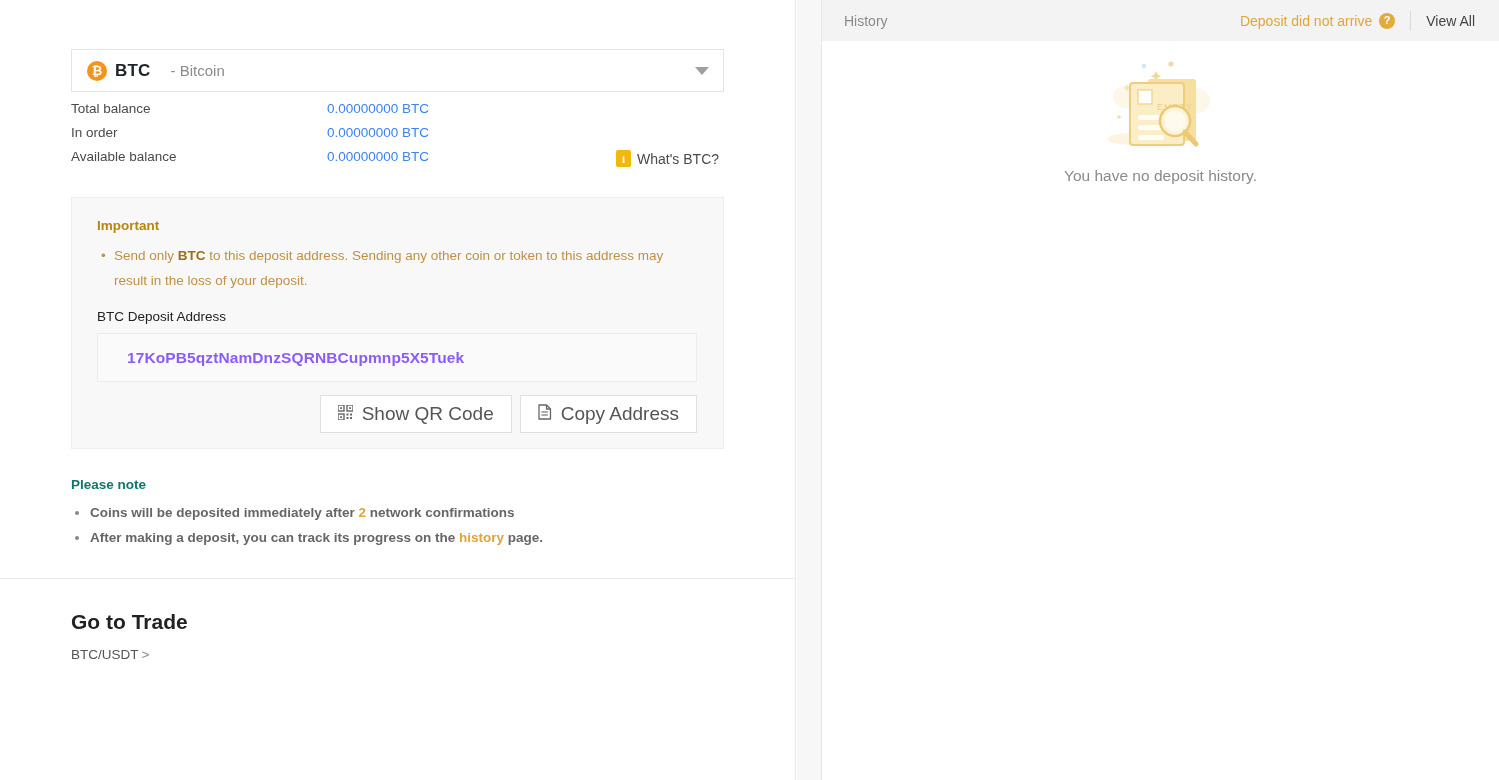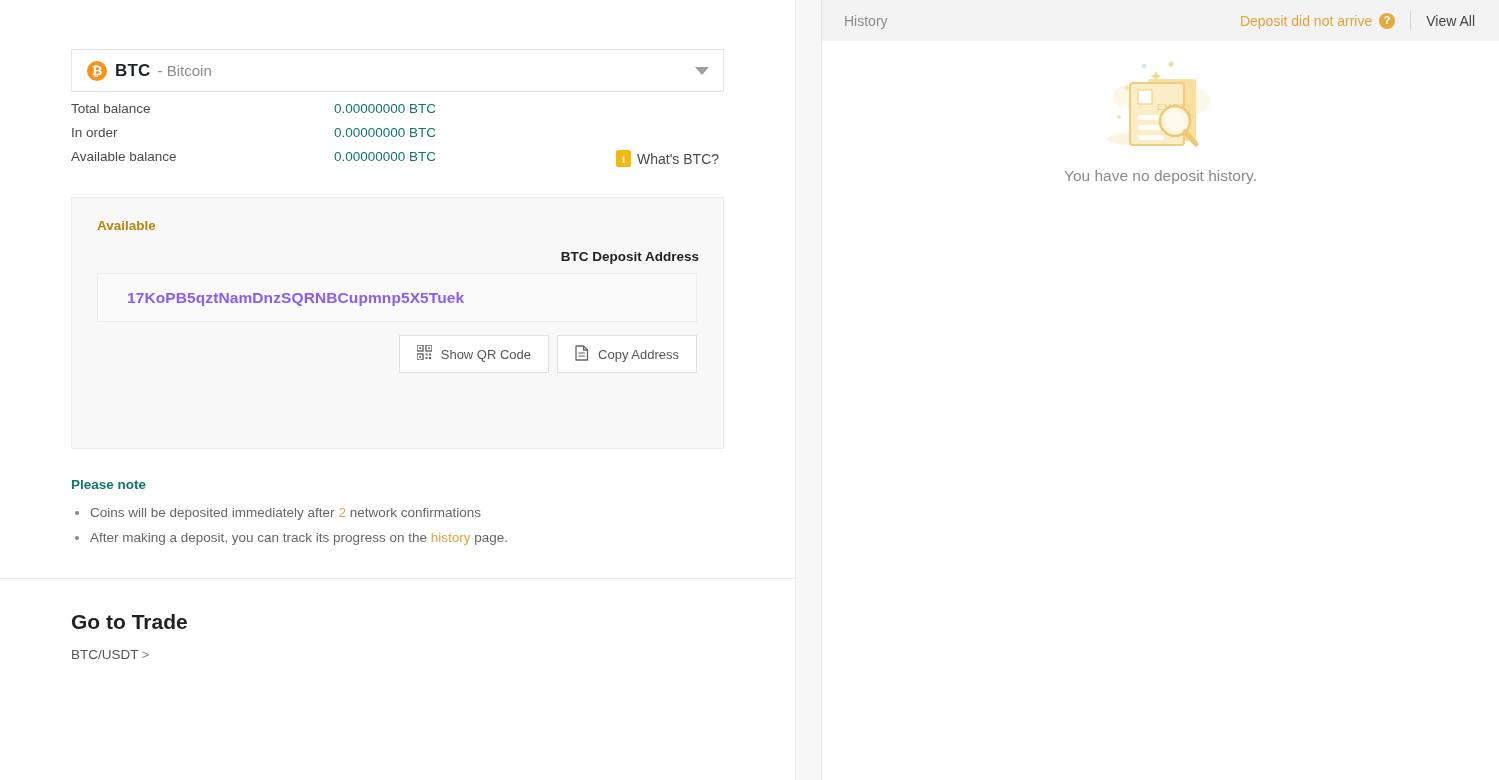--- a/index.html
+++ b/index.html
@@ -36,34 +36,34 @@
     padding: 0 14px 0 15px;
   }
   .btc-logo {
     width: 20px; height: 20px; border-radius: 50%;
     background: #f7931a;
     display: flex; align-items: center; justify-content: center;
     color: #fff; font-size: 13px; font-weight: bold;
     line-height: 1; margin-right: 8px; flex: none;
   }
   .coin-code { font-size: 17px; font-weight: bold; color: #1e2329; letter-spacing: .2px; }
-  .coin-name { font-size: 15px; color: #8c8c8c; margin-left: 7px; }
+  .coin-name { font-size: 15px; color: #8c8c8c; margin-left: 20px; }
   .caret {
     margin-left: auto;
     width: 0; height: 0;
     border-left: 7px solid transparent;
     border-right: 7px solid transparent;
     border-top: 8px solid #9aa0a6;
   }
 
   
   .balances { position: absolute; left: 71px; top: 101px; width: 653px; }
   .bal-row { position: relative; height: 24px; font-size: 13.5px; color: #4a4a4a; }
   .bal-label { position: absolute; left: 0; top: 0; }
-  .bal-value { position: absolute; left: 263px; top: 0; color: #0f766e; }
+  .bal-value { position: absolute; left: 256px; top: 0; color: #3b82f6; }
 
   .whats-btc {
     position: absolute; left: 545px; top: 1px;
     display: flex; align-items: center;
     font-size: 14px; color: #4a4a4a;
     cursor: pointer;
   }
   .info-icon {
     width: 15px; height: 17px; border-radius: 2px;
     background: #f0b90b;
@@ -90,22 +90,22 @@
     position: relative;
     font-size: 13.5px; color: #bf9142; line-height: 25px;
     padding-left: 0;
   }
   .important-list li::before {
     content: "•"; position: absolute; left: -13px; top: 0; color: #bf9142;
   }
   .important-list b { color: #9c6f15; font-weight: bold; }
 
   .addr-title {
-    font-size: 13.5px; font-weight: bold; color: #222;
-    margin-top: 16px; margin-bottom: 9px; text-align: right;
+    font-size: 13.5px; font-weight: normal; color: #222;
+    margin-top: 16px; margin-bottom: 9px;
   }
   .addr-box {
     width: 600px; height: 49px;
     background: #fafafa; border: 1px solid #ededed;
     display: flex; align-items: center;
     padding-left: 29px;
   }
   .addr-text {
     font-size: 15.5px; font-weight: bold; color: #8b5cf6;
     letter-spacing: .1px;
@@ -114,28 +114,28 @@
   .addr-actions {
     display: flex; gap: 8px;
     justify-content: flex-end;
     width: 600px; margin-top: 13px;
   }
   .btn {
     height: 38px; min-width: 118px;
     border: 1px solid #e0e0e0; background: #fff;
     display: flex; align-items: center; justify-content: center;
     gap: 9px; padding: 0 17px;
-    font-size: 13px; color: #555; cursor: pointer;
+    font-size: 19px; color: #555; cursor: pointer;
   }
   .btn svg { flex: none; }
 
   
   .note { position: absolute; left: 71px; top: 477px; width: 660px; }
   .note-title { font-size: 13.5px; font-weight: bold; color: #0f766e; margin-bottom: 8px; }
-  .note-list { margin: 0; padding: 0 0 0 19px; }
+  .note-list { margin: 0; padding: 0 0 0 19px; font-weight: bold; }
   .note-list li {
     font-size: 13.5px; color: #666; line-height: 25px;
   }
   .note-list li::marker { color: #888; }
   .hl { color: #e0a438; }
   .link-hist { color: #e0a438; cursor: pointer; }
 
   .divider {
     position: absolute; left: 0; top: 578px;
     width: 796px; height: 1px; background: #e8e8e8;
@@ -212,21 +212,24 @@
         <span class="bal-label">Available balance</span>
         <span class="bal-value">0.00000000 BTC</span>
         <span class="whats-btc">
           <span class="info-icon">i</span>
           <span>What's BTC?</span>
         </span>
       </div>
     </div>
 
     <div class="important-box">
-      <div class="important-title">Available</div>
+      <div class="important-title">Important</div>
+      <ul class="important-list">
+        <li><span>Send only </span><b>BTC</b><span> to this deposit address. Sending any other coin or token to this address may result in the loss of your deposit.</span></li>
+      </ul>
 
       <div class="addr-title">BTC Deposit Address</div>
 
       <div class="addr-box">
         <span class="addr-text">17KoPB5qztNamDnzSQRNBCupmnp5X5Tuek</span>
       </div>
 
       <div class="addr-actions">
         <div class="btn">
           <span>

